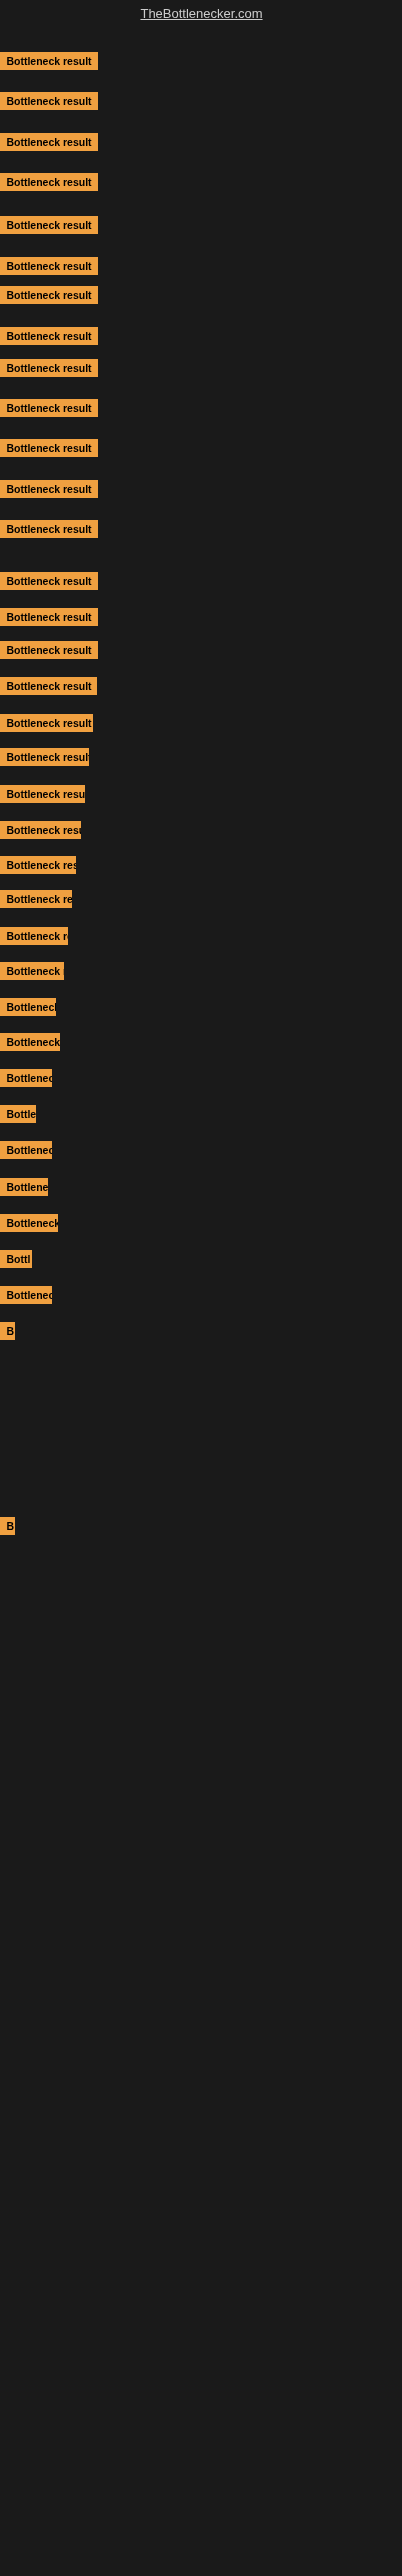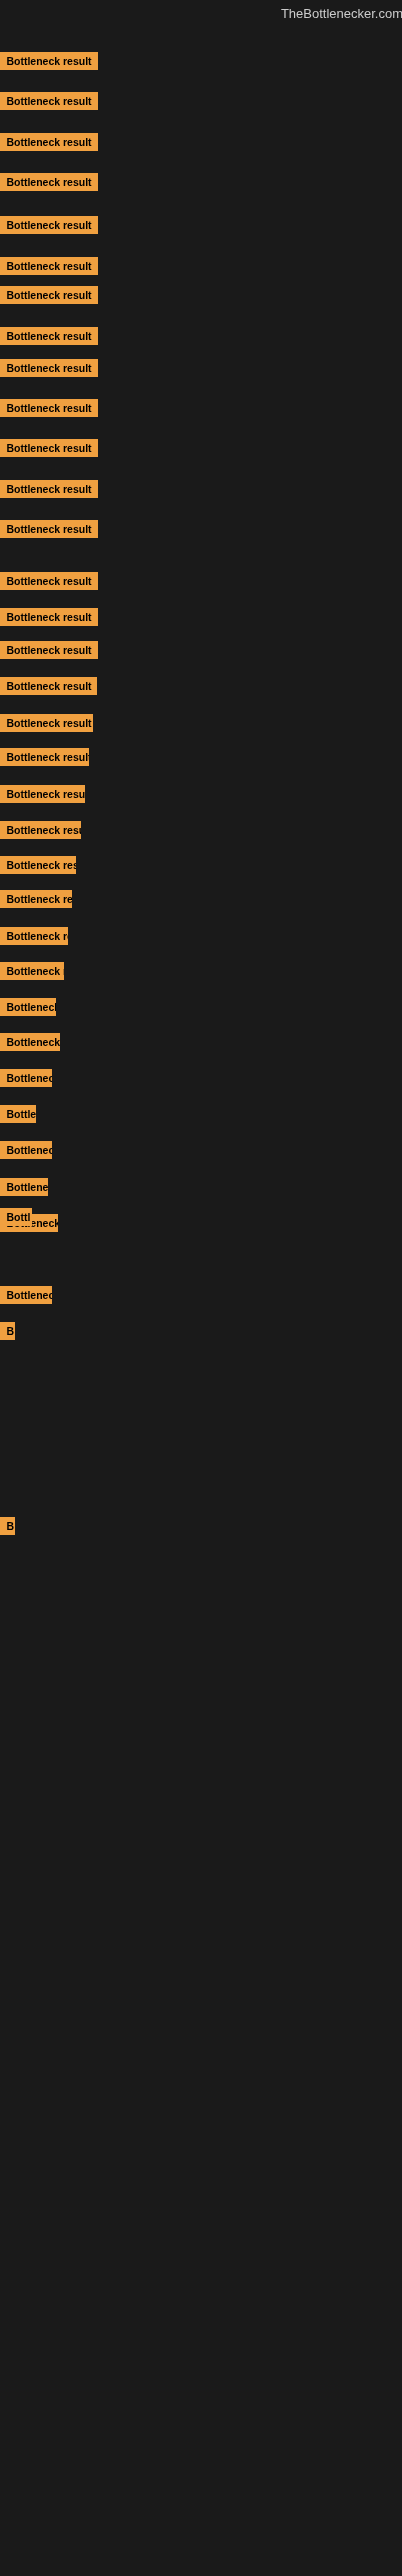--- a/index.html
+++ b/index.html
@@ -10,25 +10,26 @@
 
     body {
       width: 403px;
       min-height: 2576px;
       background-color: #1a1a1a;
       font-family: Arial, sans-serif;
       position: relative;
     }
 
     .site-title {
-      text-align: right;
+      text-align: center;
       color: #cccccc;
       font-size: 13px;
       padding: 6.4px 0;
       background-color: #1a1a1a;
+      text-decoration: underline;
     }
 
     .bottleneck-item {
       position: absolute;
       left: 0;
     }
 
     .bottleneck-badge {
       background-color: #f0a040;
       color: #000000;
@@ -71,18 +72,18 @@
     <div class="bottleneck-item" style="top: 862px; left: 0px;"><span class="bottleneck-badge" style="max-width: 72px;">Bottleneck result</span></div>
     <div class="bottleneck-item" style="top: 899px; left: 0px;"><span class="bottleneck-badge" style="max-width: 68px;">Bottleneck result</span></div>
     <div class="bottleneck-item" style="top: 934px; left: 0px;"><span class="bottleneck-badge" style="max-width: 64px;">Bottleneck resu</span></div>
     <div class="bottleneck-item" style="top: 970px; left: 0px;"><span class="bottleneck-badge" style="max-width: 56px;">Bottleneck</span></div>
     <div class="bottleneck-item" style="top: 1005px; left: 0px;"><span class="bottleneck-badge" style="max-width: 60px;">Bottleneck res</span></div>
     <div class="bottleneck-item" style="top: 1041px; left: 0px;"><span class="bottleneck-badge" style="max-width: 52px;">Bottlenec</span></div>
     <div class="bottleneck-item" style="top: 1077px; left: 0px;"><span class="bottleneck-badge" style="max-width: 36px; text-align: center;">Bottle</span></div>
     <div class="bottleneck-item" style="top: 1113px; left: 0px;"><span class="bottleneck-badge" style="max-width: 52px;">Bottlenec</span></div>
     <div class="bottleneck-item" style="top: 1150px; left: 0px;"><span class="bottleneck-badge" style="max-width: 48px; text-align: right;">Bottlene</span></div>
     <div class="bottleneck-item" style="top: 1186px; left: 0px;"><span class="bottleneck-badge" style="max-width: 58px;">Bottleneck r</span></div>
-    <div class="bottleneck-item" style="top: 1180px; left: 0px; text-decoration: underline;"><span class="bottleneck-badge" style="max-width: 32px;">Bottl</span></div>
+    <div class="bottleneck-item" style="top: 1222px; left: 0px; text-decoration: underline;"><span class="bottleneck-badge" style="max-width: 32px;">Bottl</span></div>
     <div class="bottleneck-item" style="top: 1258px; left: 0px;"><span class="bottleneck-badge" style="max-width: 52px;">Bottlenec</span></div>
     <div class="bottleneck-item" style="top: 1294px; left: 0px;"><span class="bottleneck-badge" style="max-width: 14.5px;">B</span></div>
     <div class="bottleneck-item" style="top: 1489px; left: 0px;"><span class="bottleneck-badge" style="max-width: 14.5px;">B</span></div>
   </div>
 
 
 </body></html>

